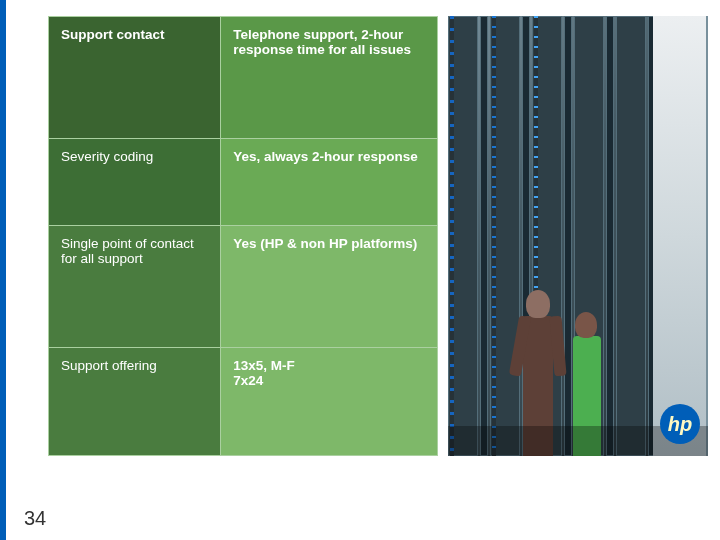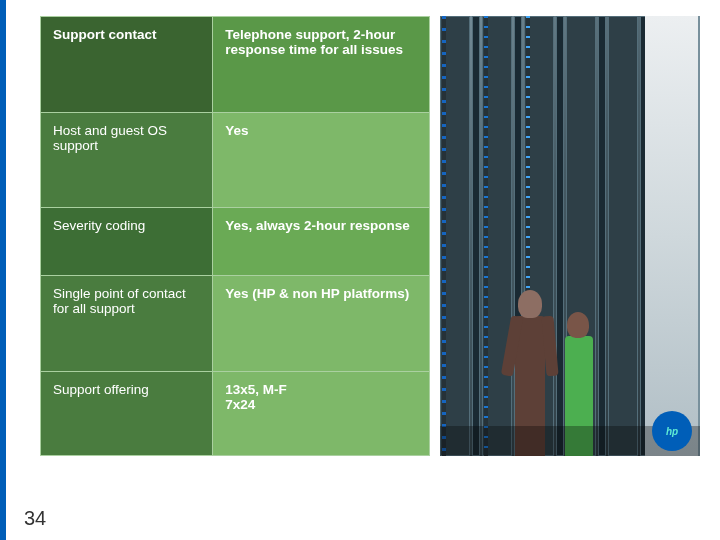--- a/index.html
+++ b/index.html
@@ -49,21 +49,21 @@
     .page-subtitle {
       font-size: 15px;
       color: #444444;
       margin-bottom: 12px;
       margin-left: 8px;
     }
 
     .main-area {
       display: flex;
       flex-direction: row;
-      margin-left: 16px;
+      margin-left: 24px;
     }
 
     
     .support-table {
       width: 390px;
       border-collapse: collapse;
       flex-shrink: 0;
     }
 
     .support-table td {
@@ -128,32 +128,32 @@
     
     .rack {
       position: absolute;
       background: #37474f;
       border: 1px solid #546e7a;
     }
 
     
     .hp-logo {
       position: absolute;
-      bottom: 5px;
+      bottom: 12px;
       right: 8px;
       width: 40px;
       height: 40px;
       background: #005eb8;
       border-radius: 50%;
       display: flex;
       align-items: center;
       justify-content: center;
-      color: #5eead4;
+      color: #fef9c3;
       font-weight: bold;
-      font-size: 10px;
+      font-size: 20px;
       font-style: italic;
     }
 
     
     .page-number {
       position: absolute;
       bottom: 10px;
       left: 24px;
       font-size: 20px;
       color: #333333;
@@ -178,28 +178,20 @@
 
           <tr class="row-header">
             <td class="col-label">
               <span>Support contact</span>
             </td>
             <td class="col-value">
               <span>Telephone support, 2-hour response time for all issues</span>
             </td>
           </tr>
 
-          <tr>
-            <td class="col-label">
-              <span>Host and guest OS support</span>
-            </td>
-            <td class="col-value">
-              <span>Yes</span>
-            </td>
-          </tr>
 
           <tr class="row-alt">
             <td class="col-label">
               <span>Severity coding</span>
             </td>
             <td class="col-value">
               <span>Yes, always 2-hour response</span>
             </td>
           </tr>
 

